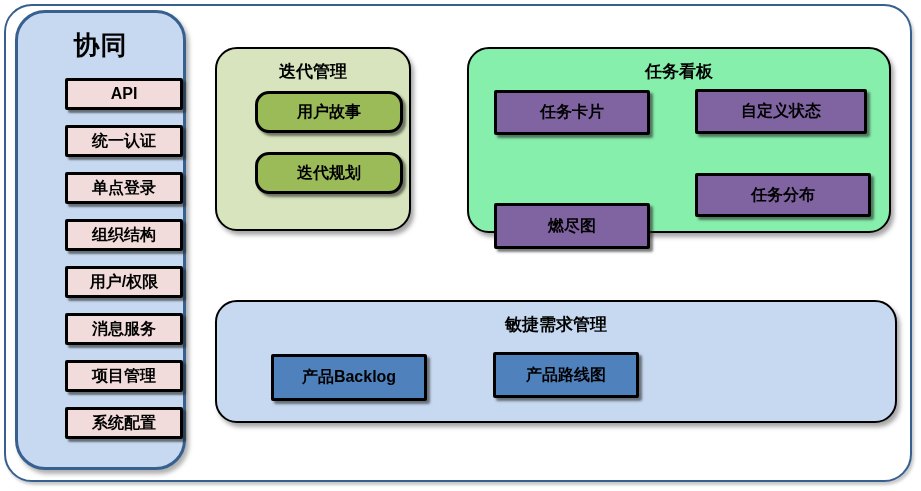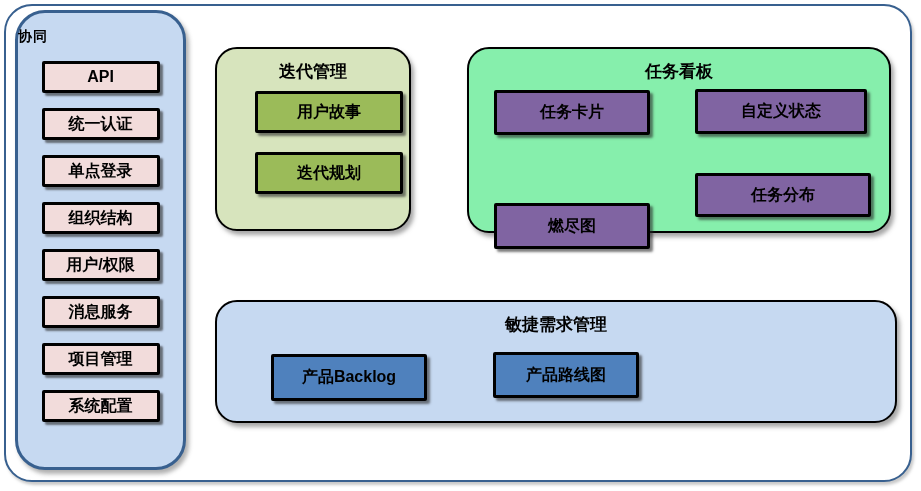--- a/index.html
+++ b/index.html
@@ -28,30 +28,30 @@
     left: 15px; top: 10px;
     width: 171px; height: 460px;
     background: #C6D9F1;
     border: 3px solid #38608F;
     border-radius: 30px;
     box-shadow: 3px 4px 4px rgba(80,80,80,0.45);
     box-sizing: border-box;
   }
   .sidebar-title {
     margin-top: 15px;
-    text-align: left;
-    font-size: 14px;
+    text-align: center;
+    font-size: 26px;
     font-weight: bold;
     letter-spacing: 1px;
   }
   .sidebar-items {
     margin-top: 15px;
     display: flex;
     flex-direction: column;
-    align-items: center;
+    align-items: flex-end;
     gap: 15px;
   }
   .pill {
     width: 118px; height: 32px;
     background: #F2DCDB;
     border: 3px solid #000;
     border-radius: 2px;
     box-shadow: 3px 3px 2px rgba(40,40,40,0.60);
     display: flex; align-items: center; justify-content: center;
     font-size: 16px; font-weight: bold;
@@ -75,21 +75,21 @@
     position: absolute;
     border: 3px solid #000;
     border-radius: 2px;
     box-shadow: 3px 3px 2.5px rgba(40,40,40,0.60);
     display: flex; align-items: center; justify-content: center;
     font-size: 16px; font-weight: bold;
     box-sizing: border-box;
   }
   
   .panel-iteration { left: 215px; top: 47px; width: 196px; height: 184px; background: #D7E4BD; }
-  .panel-iteration .box { background: #9BBB59; left: 38px; width: 148px; height: 42px; }
+  .panel-iteration .box { background: #9BBB59; left: 38px; width: 148px; height: 42px; border-radius: 14px; }
   .g-item-1 { top: 42px; }
   .g-item-2 { top: 103px; text-align: right; }
   
   .panel-taskboard { left: 467px; top: 47px; width: 424px; height: 186px; background: #86efac; }
   .panel-taskboard .box { background: #8064A2; }
   .p-item-1 { left: 25px;  top: 41px;  width: 156px; height: 45px; }
   .p-item-2 { left: 226px; top: 40px;  width: 172px; height: 45px; }
   .p-item-3 { left: 25px;  top: 118px; width: 156px; height: 46px; margin-top: 36px; }
   .p-item-4 { left: 226px; top: 124px; width: 176px; height: 44px; }
   

